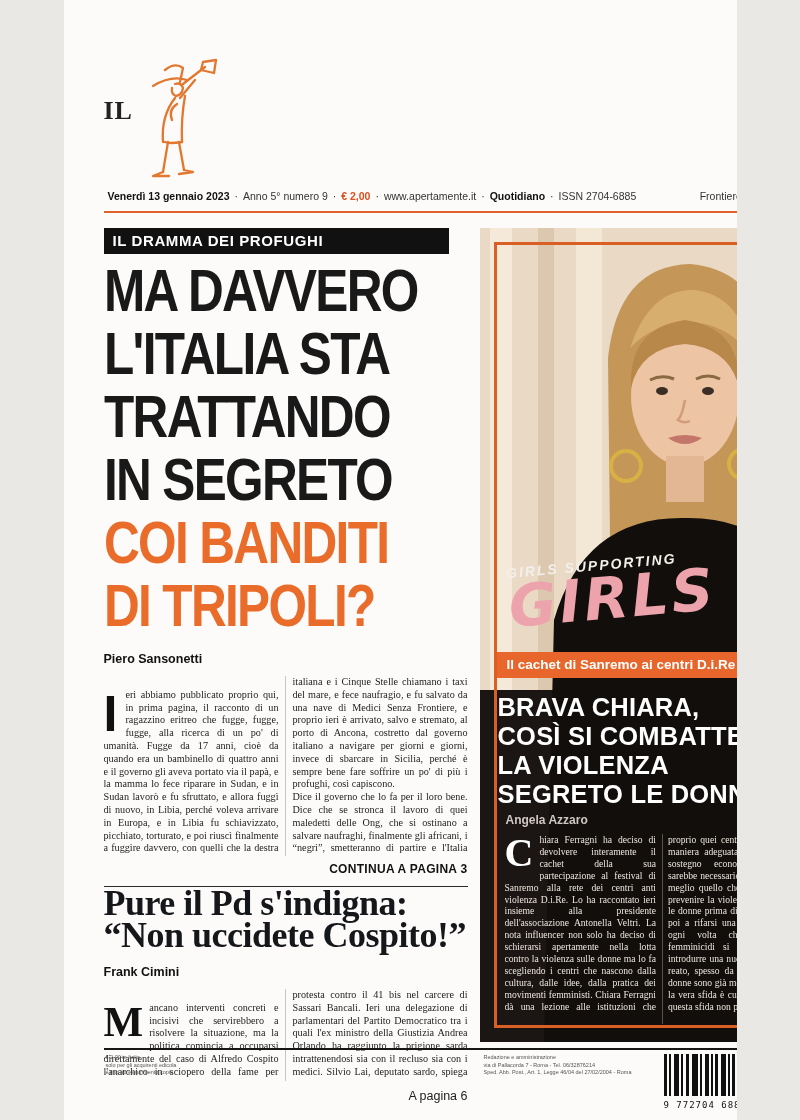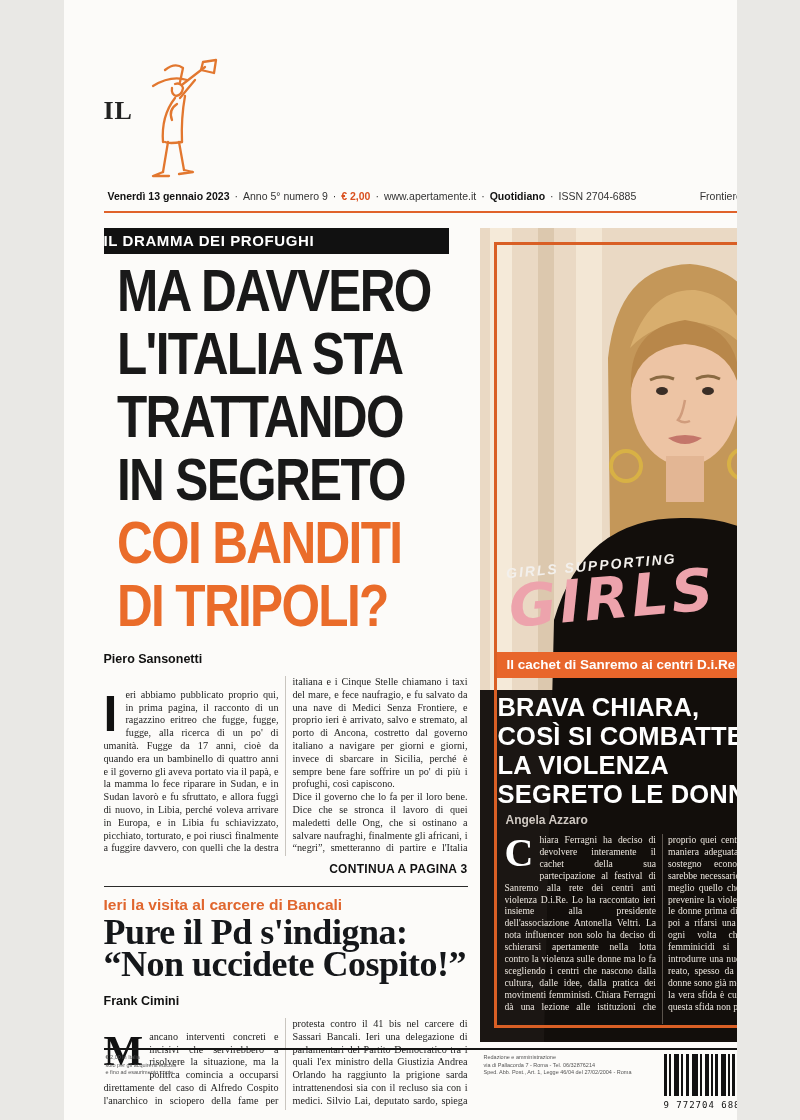--- a/index.html
+++ b/index.html
@@ -14,25 +14,25 @@
               letter-spacing:-5px;color:#141414;white-space:nowrap;}
   .metaline{position:absolute;left:44px;top:190px;width:720px;display:flex;align-items:baseline;
             font-size:10.5px;color:#333;text-align:center;}
   .metaline .seg{margin-right:5px;}
   .m-bold{font-weight:700;color:#111;}
   .m-price{font-weight:700;color:#d94f1e;}
   .rule-orange{position:absolute;left:40px;top:211px;width:720px;height:2px;background:#e0622a;}
   
   .leftcol{position:absolute;left:40px;top:228px;width:364px;}
   .kicker-bar{background:#111;color:#fff;font-weight:700;font-size:15px;letter-spacing:.6px;
-              padding:4px 9px 5px 0;width:345px;box-sizing:border-box;}
+              padding:4px 9px 5px 9px;width:345px;box-sizing:border-box;}
   .bigline{font-weight:900;font-size:59px;line-height:63px;white-space:nowrap;
            transform:scaleX(.84);transform-origin:left;letter-spacing:-2px;color:#191919;}
   .bigline.orange{color:#ea6c2a;}
-  .headline-block{margin-top:6px;margin-left:13px;}
+  .headline-block{margin-top:6px;}
   .byline{font-weight:700;font-size:12.5px;color:#111;margin:14px 0 10px 0;}
   .article-body{font-family:"Liberation Serif",serif;font-size:10.2px;line-height:12.8px;
                 text-align:justify;column-count:2;column-gap:14px;column-rule:1px solid #c9c5bf;
                 overflow:hidden;white-space:pre-line;color:#1c1c1c;}
   .body-1{height:180px;}
   .body-2{height:92px;}
   .dropcap-sans{float:left;font-family:"Liberation Sans",sans-serif;font-weight:900;font-size:50px;
                 line-height:44px;padding:3px 8px 4px 0;color:#111;}
   .dropcap-serif{float:left;font-family:"Liberation Serif",serif;font-weight:700;font-size:42px;
                  line-height:36px;padding:2px 6px 2px 0;color:#111;}
@@ -127,21 +127,20 @@
     </div>
     <div class="byline">Piero Sansonetti</div>
     <div class="article-body body-1">
       <span class="dropcap-sans">I</span><span>eri abbiamo pubblicato proprio qui, in prima pagina, il racconto di un ragazzino eritreo che fugge, fugge, fugge, alla ricerca di un po' di umanità. Fugge da 17 anni, cioè da quando era un bambinello di quattro anni e il governo gli aveva portato via il papà, e la mamma lo fece riparare in Sudan, e in Sudan lavorò e fu sfruttato, e allora fuggì di nuovo, in Libia, perché voleva arrivare in Europa, e in Libia fu schiavizzato, picchiato, torturato, e poi riuscì finalmente a fuggire davvero, con quelli che la destra italiana e i Cinque Stelle chiamano i taxi del mare, e fece naufragio, e fu salvato da una nave di Medici Senza Frontiere, e proprio ieri è arrivato, salvo e stremato, al porto di Ancona, costretto dal governo italiano a navigare per giorni e giorni, invece di sbarcare in Sicilia, perché è sempre bene fare soffrire un po' di più i profughi, così capiscono.
 Dice il governo che lo fa per il loro bene. Dice che se stronca il lavoro di quei maledetti delle Ong, che si ostinano a salvare naufraghi, finalmente gli africani, i “negri”, smetteranno di partire e l'Italia seddiovuole vivrà felice. Beh, nei giorni scorsi però c'era giunta voce che alcuni emissari del governo italiano avevano avuto un incontro segreto a Tripoli con alcuni esponenti del governo libico, noti per i loro precedenti non proprio edificanti.</span>
     </div>
     <div class="continua">CONTINUA A PAGINA 3</div>
     <div class="rule-dark"></div>
 
     <div>
-      <div class="kicker-orange">Ieri la visita al carcere di Bancali</div>
       <div class="serif-head">Pure il Pd s'indigna:</div>
       <div class="serif-head">“Non uccidete Cospito!”</div>
       <div class="byline">Frank Cimini</div>
       <div class="article-body body-2">
         <span class="dropcap-serif">M</span><span>ancano interventi concreti e incisivi che servirebbero a risolvere la situazione, ma la politica comincia a occuparsi direttamente del caso di Alfredo Cospito l'anarchico in sciopero della fame per protesta contro il 41 bis nel carcere di Sassari Bancali. Ieri una delegazione di parlamentari del Partito Democratico tra i quali l'ex ministro della Giustizia Andrea Orlando ha raggiunto la prigione sarda intrattenendosi sia con il recluso sia con i medici. Silvio Lai, deputato sardo, spiega che Cospito «è sempre più fragile, non è in una situazione di salute stabile». E Debora Serracchiani invoca l'articolo 27 della Costituzione che impone allo Stato pene che non siano disumane e finalizzate alla rieducazione.</span>
       </div>
       <div class="apagina">A pagina 6</div>
     </div>
   </div>
 

